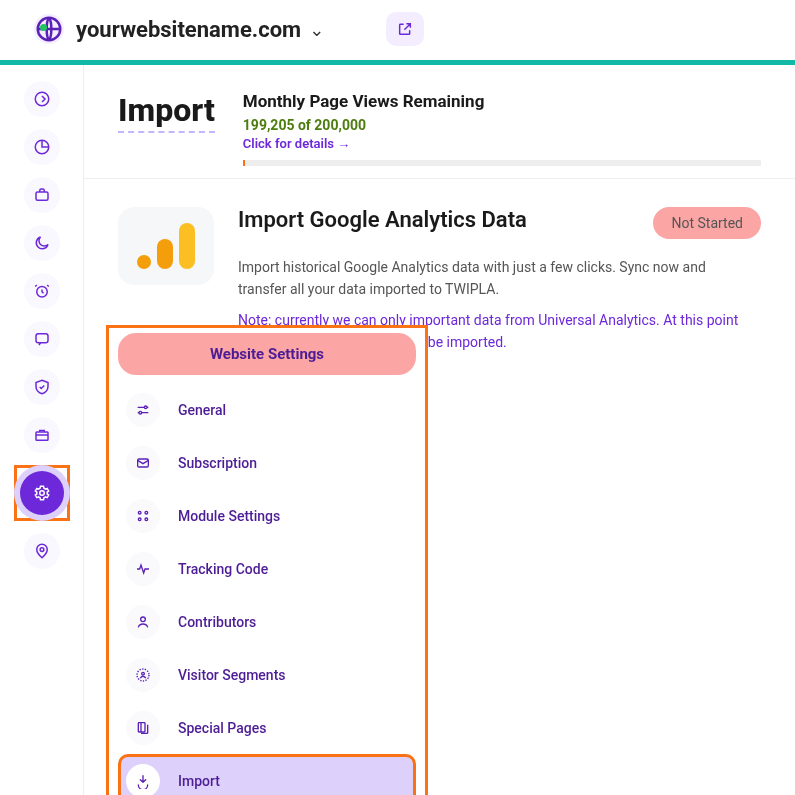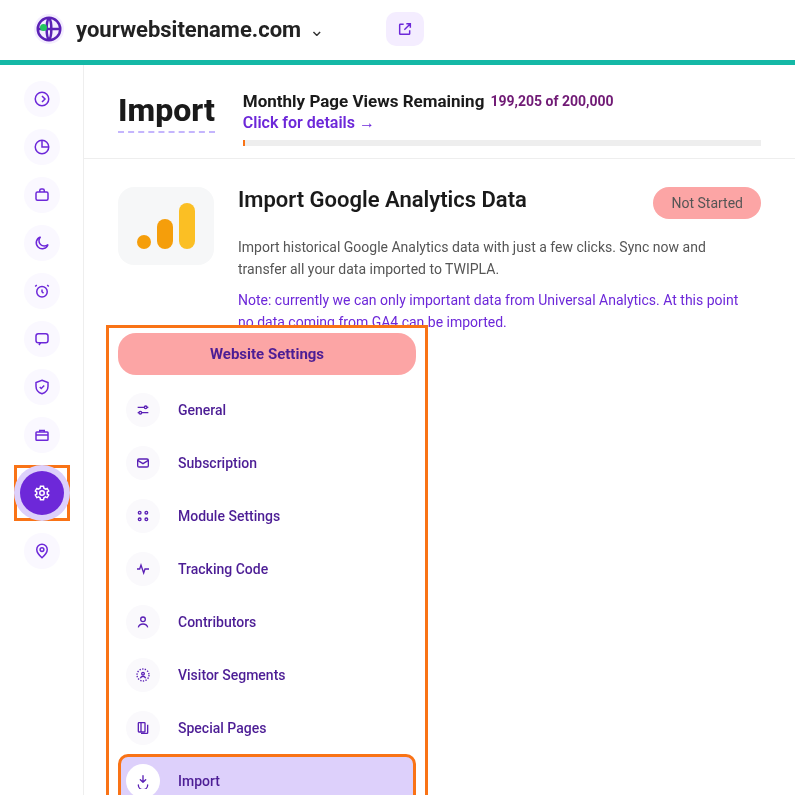--- a/index.html
+++ b/index.html
@@ -119,34 +119,35 @@
     font-size: 32px;
     font-weight: 800;
     border-bottom: 2px dashed #c4b5fd;
     padding-bottom: 2px;
   }
   .quota {
     flex: 1;
   }
   .quota-row {
     display: flex;
-    align-items: center;
+    align-items: flex-start;
     gap: 6px;
+    flex-direction: column;
   }
   .quota-title {
     font-size: 17px;
     font-weight: 700;
   }
   .quota-value {
     font-size: 14px;
     font-weight: 700;
-    color: #701a75;
+    color: #4d7c0f;
   }
   .quota-link {
-    font-size: 16px;
+    font-size: 13px;
     color: #6d28d9;
     font-weight: 600;
     cursor: pointer;
     margin-top: 2px;
     display: inline-block;
   }
   .quota-bar {
     position: relative;
     height: 6px;
     background: #eee;

